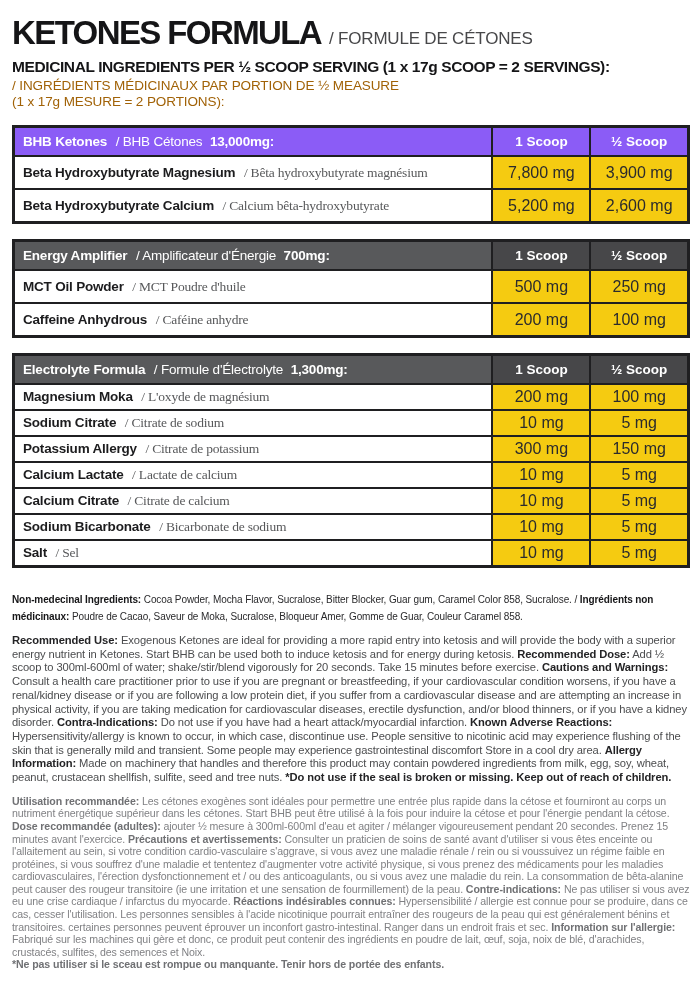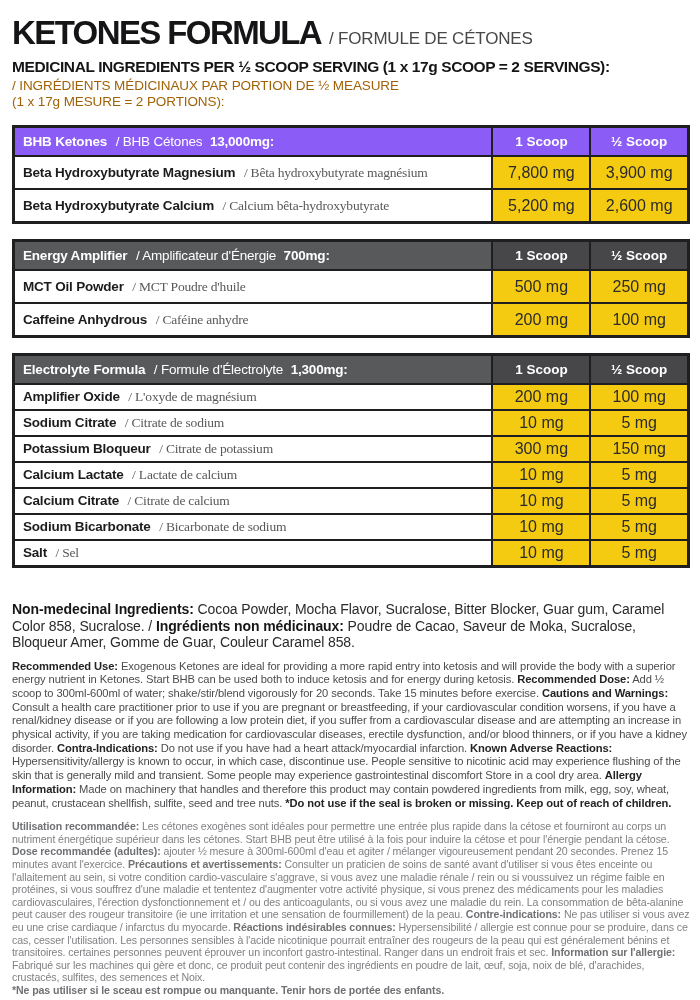--- a/index.html
+++ b/index.html
@@ -32,21 +32,21 @@
   tr.head .en,tr.head .amt{font-weight:bold;}
   tr.head .fr{font-weight:normal;margin:0 4px 0 5px;}
   tbody td.name{text-align:left;font-size:13.5px;letter-spacing:-0.2px;background:#fff;}
   tbody td.name .en{font-weight:bold;color:#1c1c1e;}
   tbody td.name .fr{color:#57585a;margin-left:5px;font-family:Liberation Serif, serif;}
   tbody td.val{background:#f5cb11;text-align:center;font-size:16px;color:#2b2b2d;}
   table.t1 tbody td,table.t2 tbody td{height:31px;}
   table.t3 tbody td{height:24px;}
 
   
-  .nonmed{margin-top:33px;font-size:14px;line-height:16.5px;color:#2a2a2c;letter-spacing:-0.1px;}
+  .nonmed{margin-top:24px;font-size:10px;line-height:16.5px;color:#2a2a2c;letter-spacing:-0.1px;}
   .nonmed .b{font-weight:bold;color:#161618;}
   .para{margin-top:9px;}
   .para-en{font-size:11.2px;line-height:13.7px;color:#4b4c4e;letter-spacing:-0.1px;}
   .para-en .b{font-weight:bold;color:#242426;}
   .para-fr{font-size:10.6px;line-height:12.6px;color:#808184;letter-spacing:-0.1px;margin-top:10px;}
   .para-fr .b{font-weight:bold;color:#707174;}
 </style>
 </head>
 <body>
 
@@ -141,37 +141,37 @@
       <th class="name">
         <span class="en">Electrolyte Formula</span>
         <span class="fr">/ Formule d'Électrolyte</span>
         <span class="amt">1,300mg:</span>
       </th>
       <th class="scoop">1 Scoop</th>
       <th class="scoop">½ Scoop</th>
     </tr>
     <tr>
       <td class="name">
-        <span class="en">Amplifier Oxide</span>
+        <span class="en">Magnesium Moka</span>
         <span class="fr">/ L'oxyde de magnésium</span>
       </td>
       <td class="val">200 mg</td>
       <td class="val">100 mg</td>
     </tr>
     <tr>
       <td class="name">
         <span class="en">Sodium Citrate</span>
         <span class="fr">/ Citrate de sodium</span>
       </td>
       <td class="val">10 mg</td>
       <td class="val">5 mg</td>
     </tr>
     <tr>
       <td class="name">
-        <span class="en">Potassium Bloqueur</span>
+        <span class="en">Potassium Allergy</span>
         <span class="fr">/ Citrate de potassium</span>
       </td>
       <td class="val">300 mg</td>
       <td class="val">150 mg</td>
     </tr>
     <tr>
       <td class="name">
         <span class="en">Calcium Lactate</span>
         <span class="fr">/ Lactate de calcium</span>
       </td>

